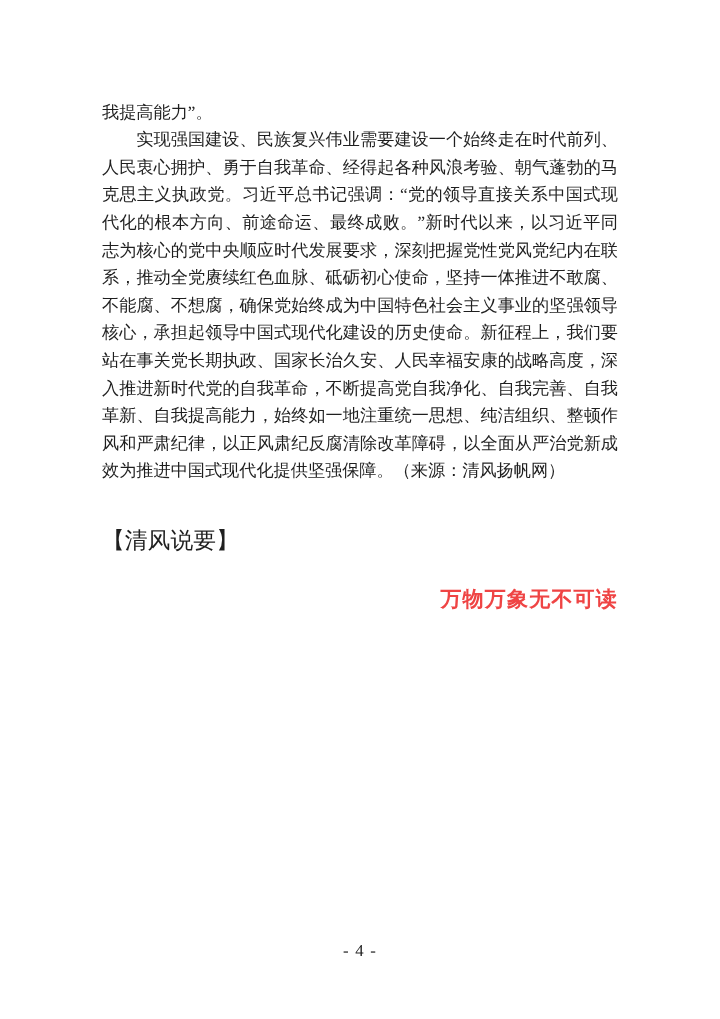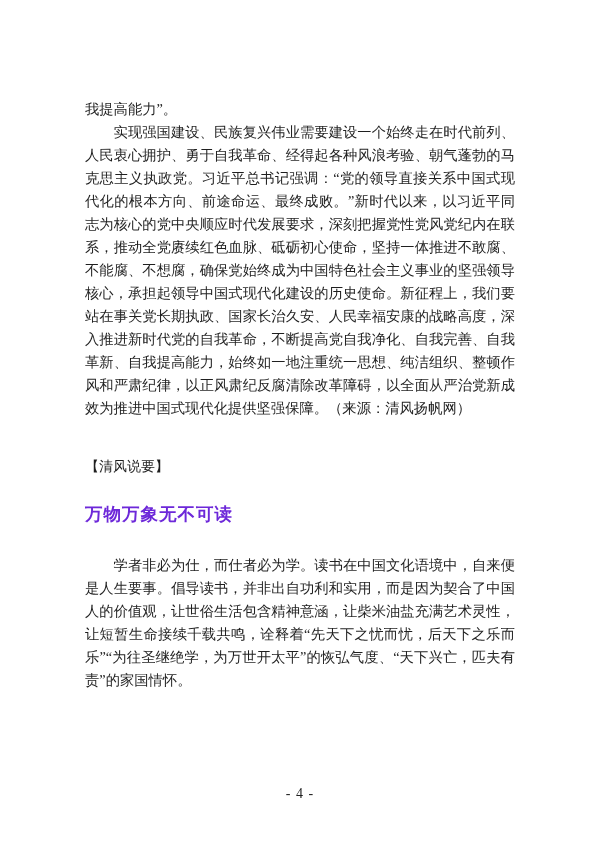--- a/index.html
+++ b/index.html
@@ -17,50 +17,50 @@
   }
   .page {
     position: absolute;
     inset: 0;
     background: #ffffff;
   }
   .content {
     position: absolute;
     left: 85px;
     width: 430px;
-    top: 98px;
+    top: 83px;
     font-size: 14.3px;
     line-height: 23px;
   }
   .content p {
     margin: 0;
     text-align: justify;
     text-justify: inter-character;
     word-break: normal;
     line-break: strict;
   }
   p.continuation {
     text-indent: 0;
   }
   p.body-para {
     text-indent: 2em;
   }
   .section-label {
     margin-top: 35px;
-    font-size: 14px;
+    font-size: 19px;
     line-height: 23px;
     text-align: left;
   }
   h1.article-title {
     margin: 24px 0 0 0;
     font-size: 17.5px;
     line-height: 24px;
     font-weight: bold;
-    color: #6d28d9;
-    text-align: left;
+    color: #ef4444;
+    text-align: right;
     letter-spacing: 1px;
   }
   p.first-article-para {
     margin-top: 28px !important;
   }
   .page-number {
     position: absolute;
     top: 786px;
     left: 0;
     width: 600px;
@@ -78,19 +78,18 @@
   <div class="content">
 
     <p class="continuation">我提高能力”。</p>
 
     <p class="body-para">实现强国建设、民族复兴伟业需要建设一个始终走在时代前列、人民衷心拥护、勇于自我革命、经得起各种风浪考验、朝气蓬勃的马克思主义执政党。习近平总书记强调：“党的领导直接关系中国式现代化的根本方向、前途命运、最终成败。”新时代以来，以习近平同志为核心的党中央顺应时代发展要求，深刻把握党性党风党纪内在联系，推动全党赓续红色血脉、砥砺初心使命，坚持一体推进不敢腐、不能腐、不想腐，确保党始终成为中国特色社会主义事业的坚强领导核心，承担起领导中国式现代化建设的历史使命。新征程上，我们要站在事关党长期执政、国家长治久安、人民幸福安康的战略高度，深入推进新时代党的自我革命，不断提高党自我净化、自我完善、自我革新、自我提高能力，始终如一地注重统一思想、纯洁组织、整顿作风和严肃纪律，以正风肃纪反腐清除改革障碍，以全面从严治党新成效为推进中国式现代化提供坚强保障。（来源：清风扬帆网）</p>
 
     <div class="section-label">【清风说要】</div>
 
     <h1 class="article-title">万物万象无不可读</h1>
 
-    <p class="body-para first-article-para">学者非必为仕，而仕者必为学。读书在中国文化语境中，自来便是人生要事。倡导读书，并非出自功利和实用，而是因为契合了中国人的价值观，让世俗生活包含精神意涵，让柴米油盐充满艺术灵性，让短暂生命接续千载共鸣，诠释着“先天下之忧而忧，后天下之乐而乐”“为往圣继绝学，为万世开太平”的恢弘气度、“天下兴亡，匹夫有责”的家国情怀。</p>
 
 
   </div>
 
   <div class="page-number">- 4 -</div>
 </div>
 
 </body></html>

